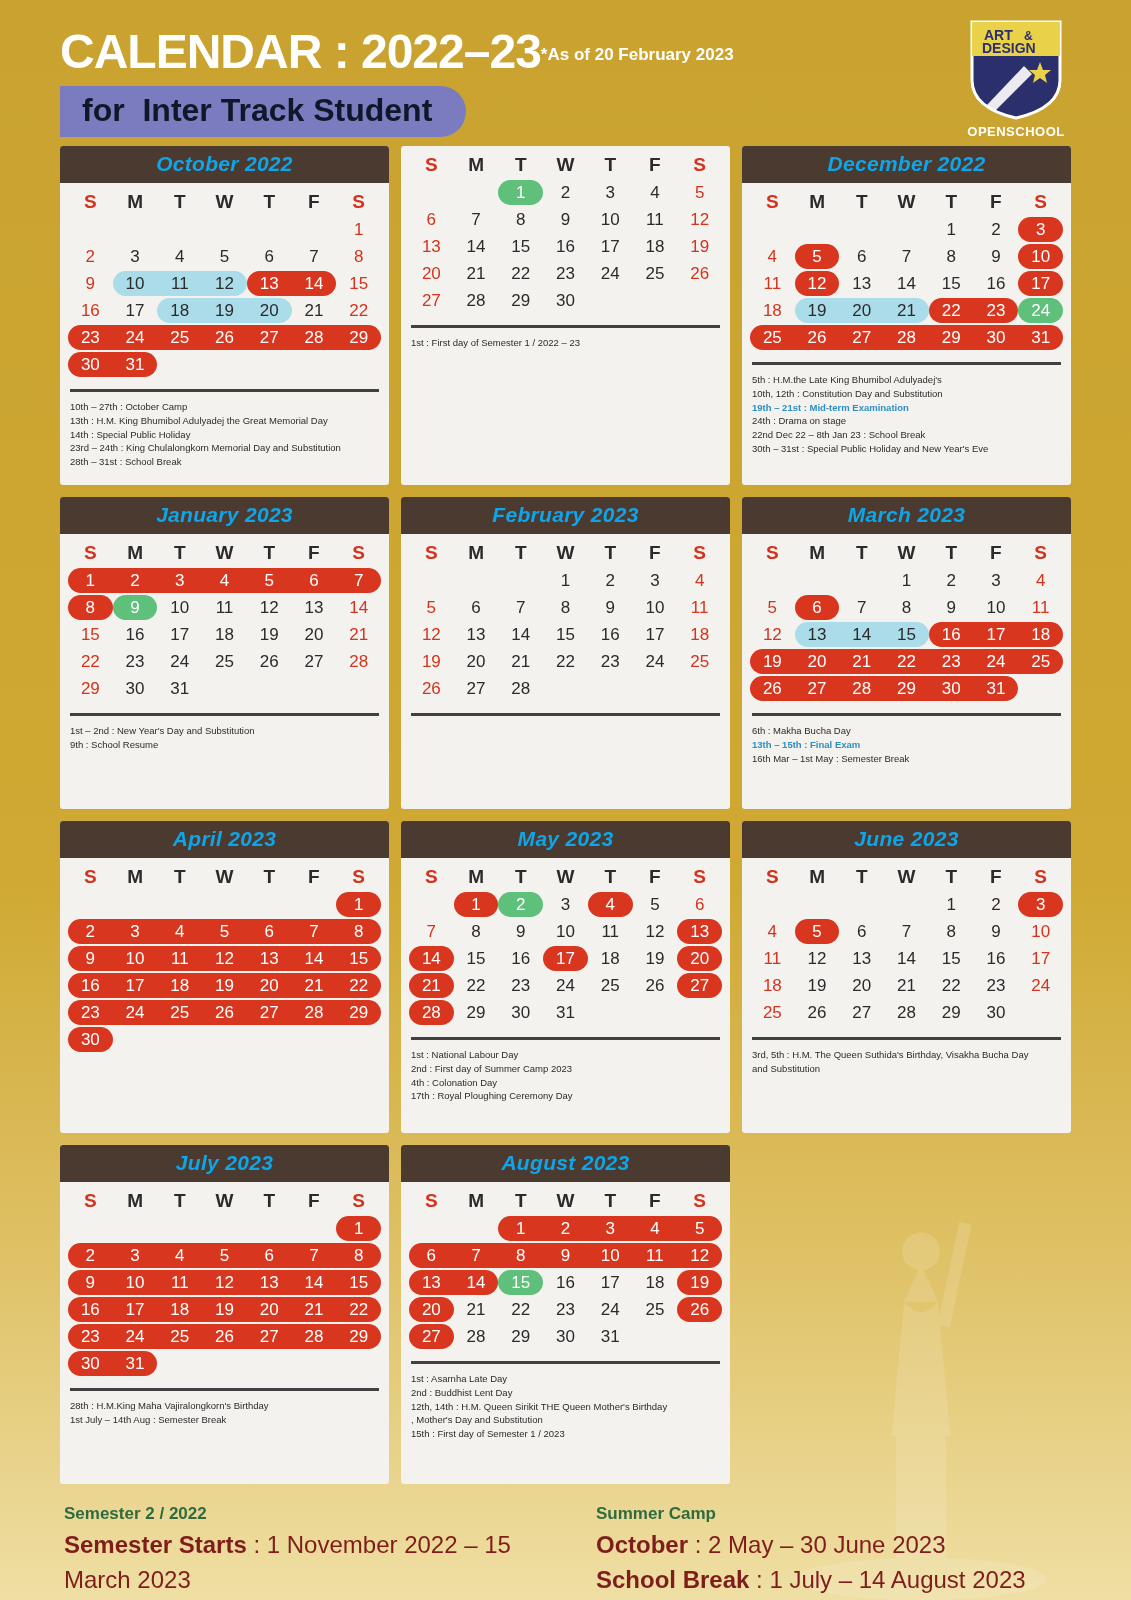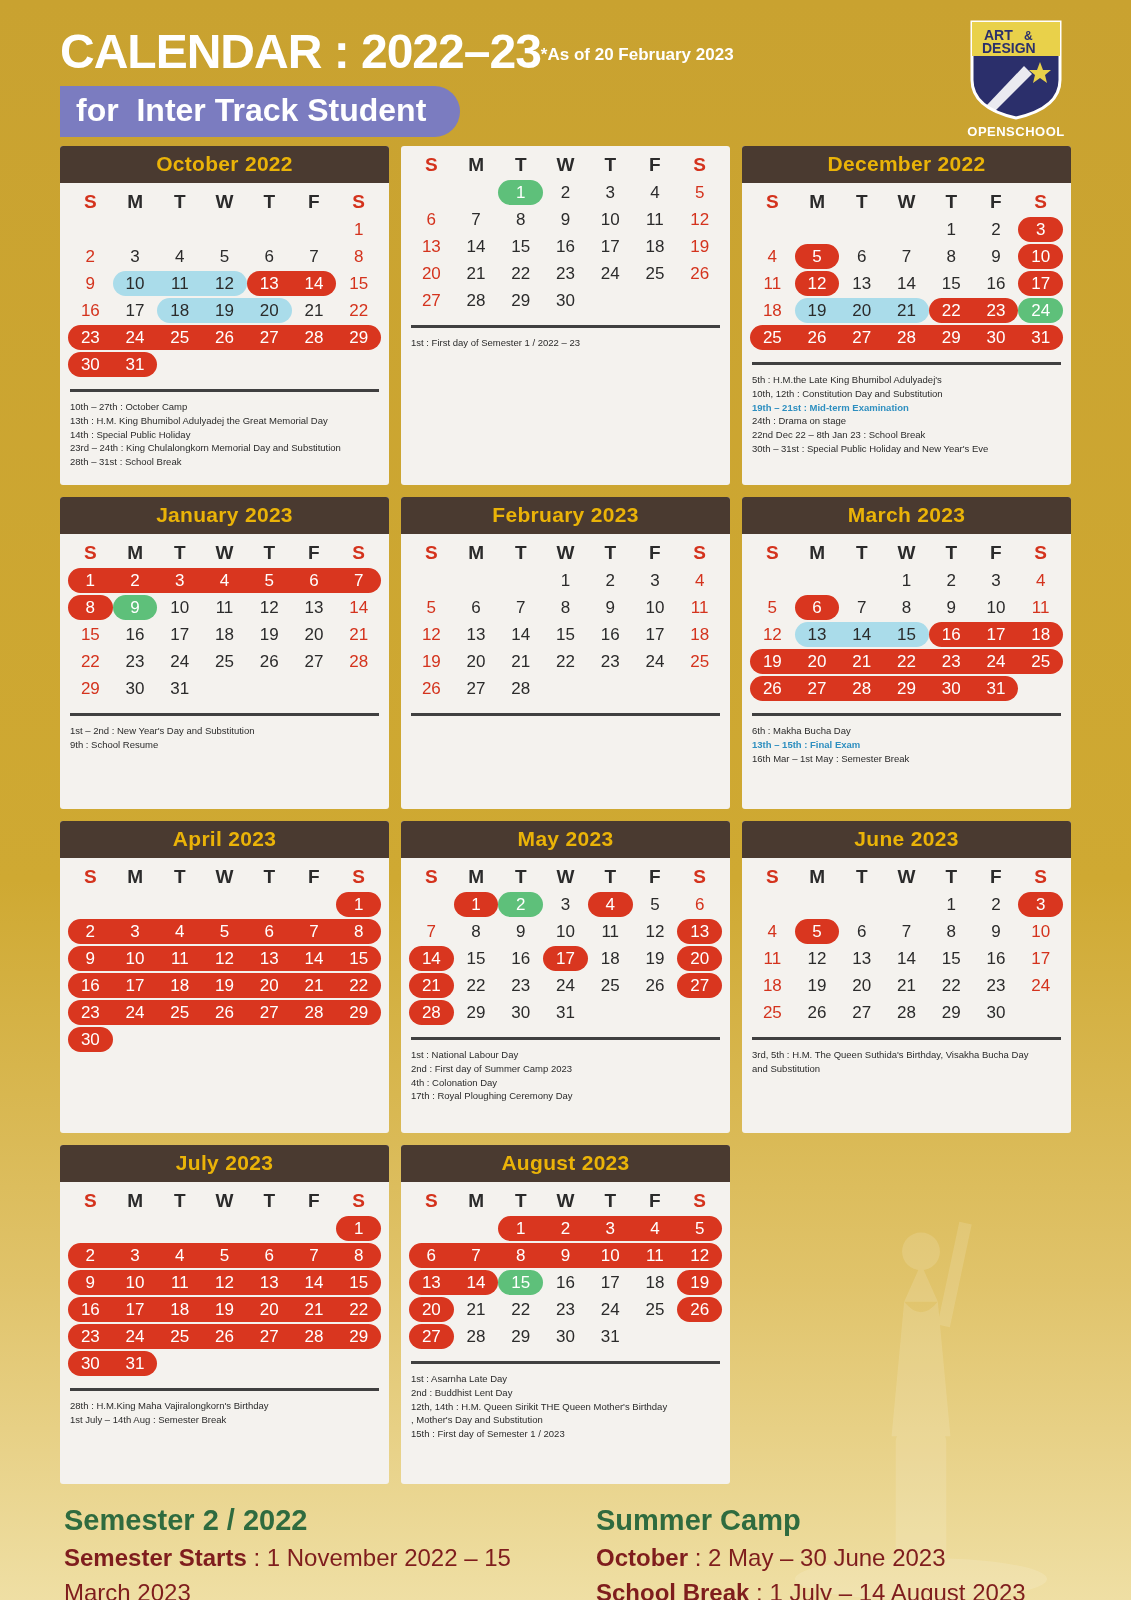--- a/index.html
+++ b/index.html
@@ -23,43 +23,43 @@
   .title {
     font-size: 48px; font-weight: bold; color: #ffffff; letter-spacing: -1px;
     display: inline-block; line-height: 1; padding-top: 14px; text-align: center;
   }
   .asof {
     display: inline-block; color: #ffffff; font-size: 17px; font-weight: bold;
     vertical-align: 8px;
   }
   .subtitle-bar {
     margin-top: 10px;
-    background: #7b7cc0; color: #ffffff; display: inline-block;
-    padding: 6px 34px 8px 16px; border-radius: 0 26px 26px 0;
+    background: #7b7cc0; color: #0f172a; display: inline-block;
+    padding: 6px 34px 8px 22px; border-radius: 0 26px 26px 0;
     font-size: 32px; font-weight: bold;
   }
   .subtitle-bar .for { font-weight: bold; }
   .logo { position: absolute; right: 0; top: 4px; width: 110px; text-align: center; }
   .shield {
     width: 96px; height: 104px; margin: 0 auto; position: relative;
   }
   .shield svg { display: block; }
   .logo-caption {
     color: #ffffff; font-size: 13px; font-weight: bold; letter-spacing: 0.5px; margin-top: 2px;
   }
 
   
   .months { display: grid; grid-template-columns: repeat(3, 1fr); gap: 12px 12px; }
   .month {
     background: #f4f2ee; border-radius: 3px; overflow: hidden;
     display: flex; flex-direction: column;
   }
   .month-head {
-    background: #4a3a30; color: #eab308; text-align: center;
-    font-size: 21px; font-weight: bold; padding: 6px 0 7px 0; letter-spacing: 0.3px;
+    background: #4a3a30; color: #0ea5e9; text-align: center;
+    font-size: 21px; font-weight: bold; padding: 6px 0 7px 0; letter-spacing: 0.3px; font-style: italic;
   }
   .dow {
     display: grid; grid-template-columns: repeat(7, 1fr);
     padding: 8px 8px 2px 8px;
   }
   .dow span {
     text-align: center; font-size: 19px; font-weight: bold; color: #2b2b2b;
   }
   .dow span.sun, .dow span.sat { color: #d4331d; }
   .days {
@@ -89,21 +89,21 @@
   }
   .notes div.exam { color: #2e8fc0; font-weight: bold; }
   .month.tall .notes { min-height: 96px; }
 
   
   .footer {
     margin-top: 20px; padding: 0 4px; display: grid;
     grid-template-columns: 520px 1fr; column-gap: 12px;
   }
   .foot-title {
-    color: #2f6b3f; font-size: 29px; font-weight: bold; margin-bottom: 4px;
+    color: #2f6b3f; font-size: 17px; font-weight: bold; margin-bottom: 4px;
   }
   .foot-line { font-size: 24px; color: #7f1d1d; line-height: 1.45; }
   .foot-line b { font-weight: bold; }
 </style>
 </head>
 <body>
 
 <svg class="bg-art" viewBox="0 0 200 200">
   <g fill="#ffffff">
     <ellipse cx="100" cy="190" rx="60" ry="10"></ellipse>

